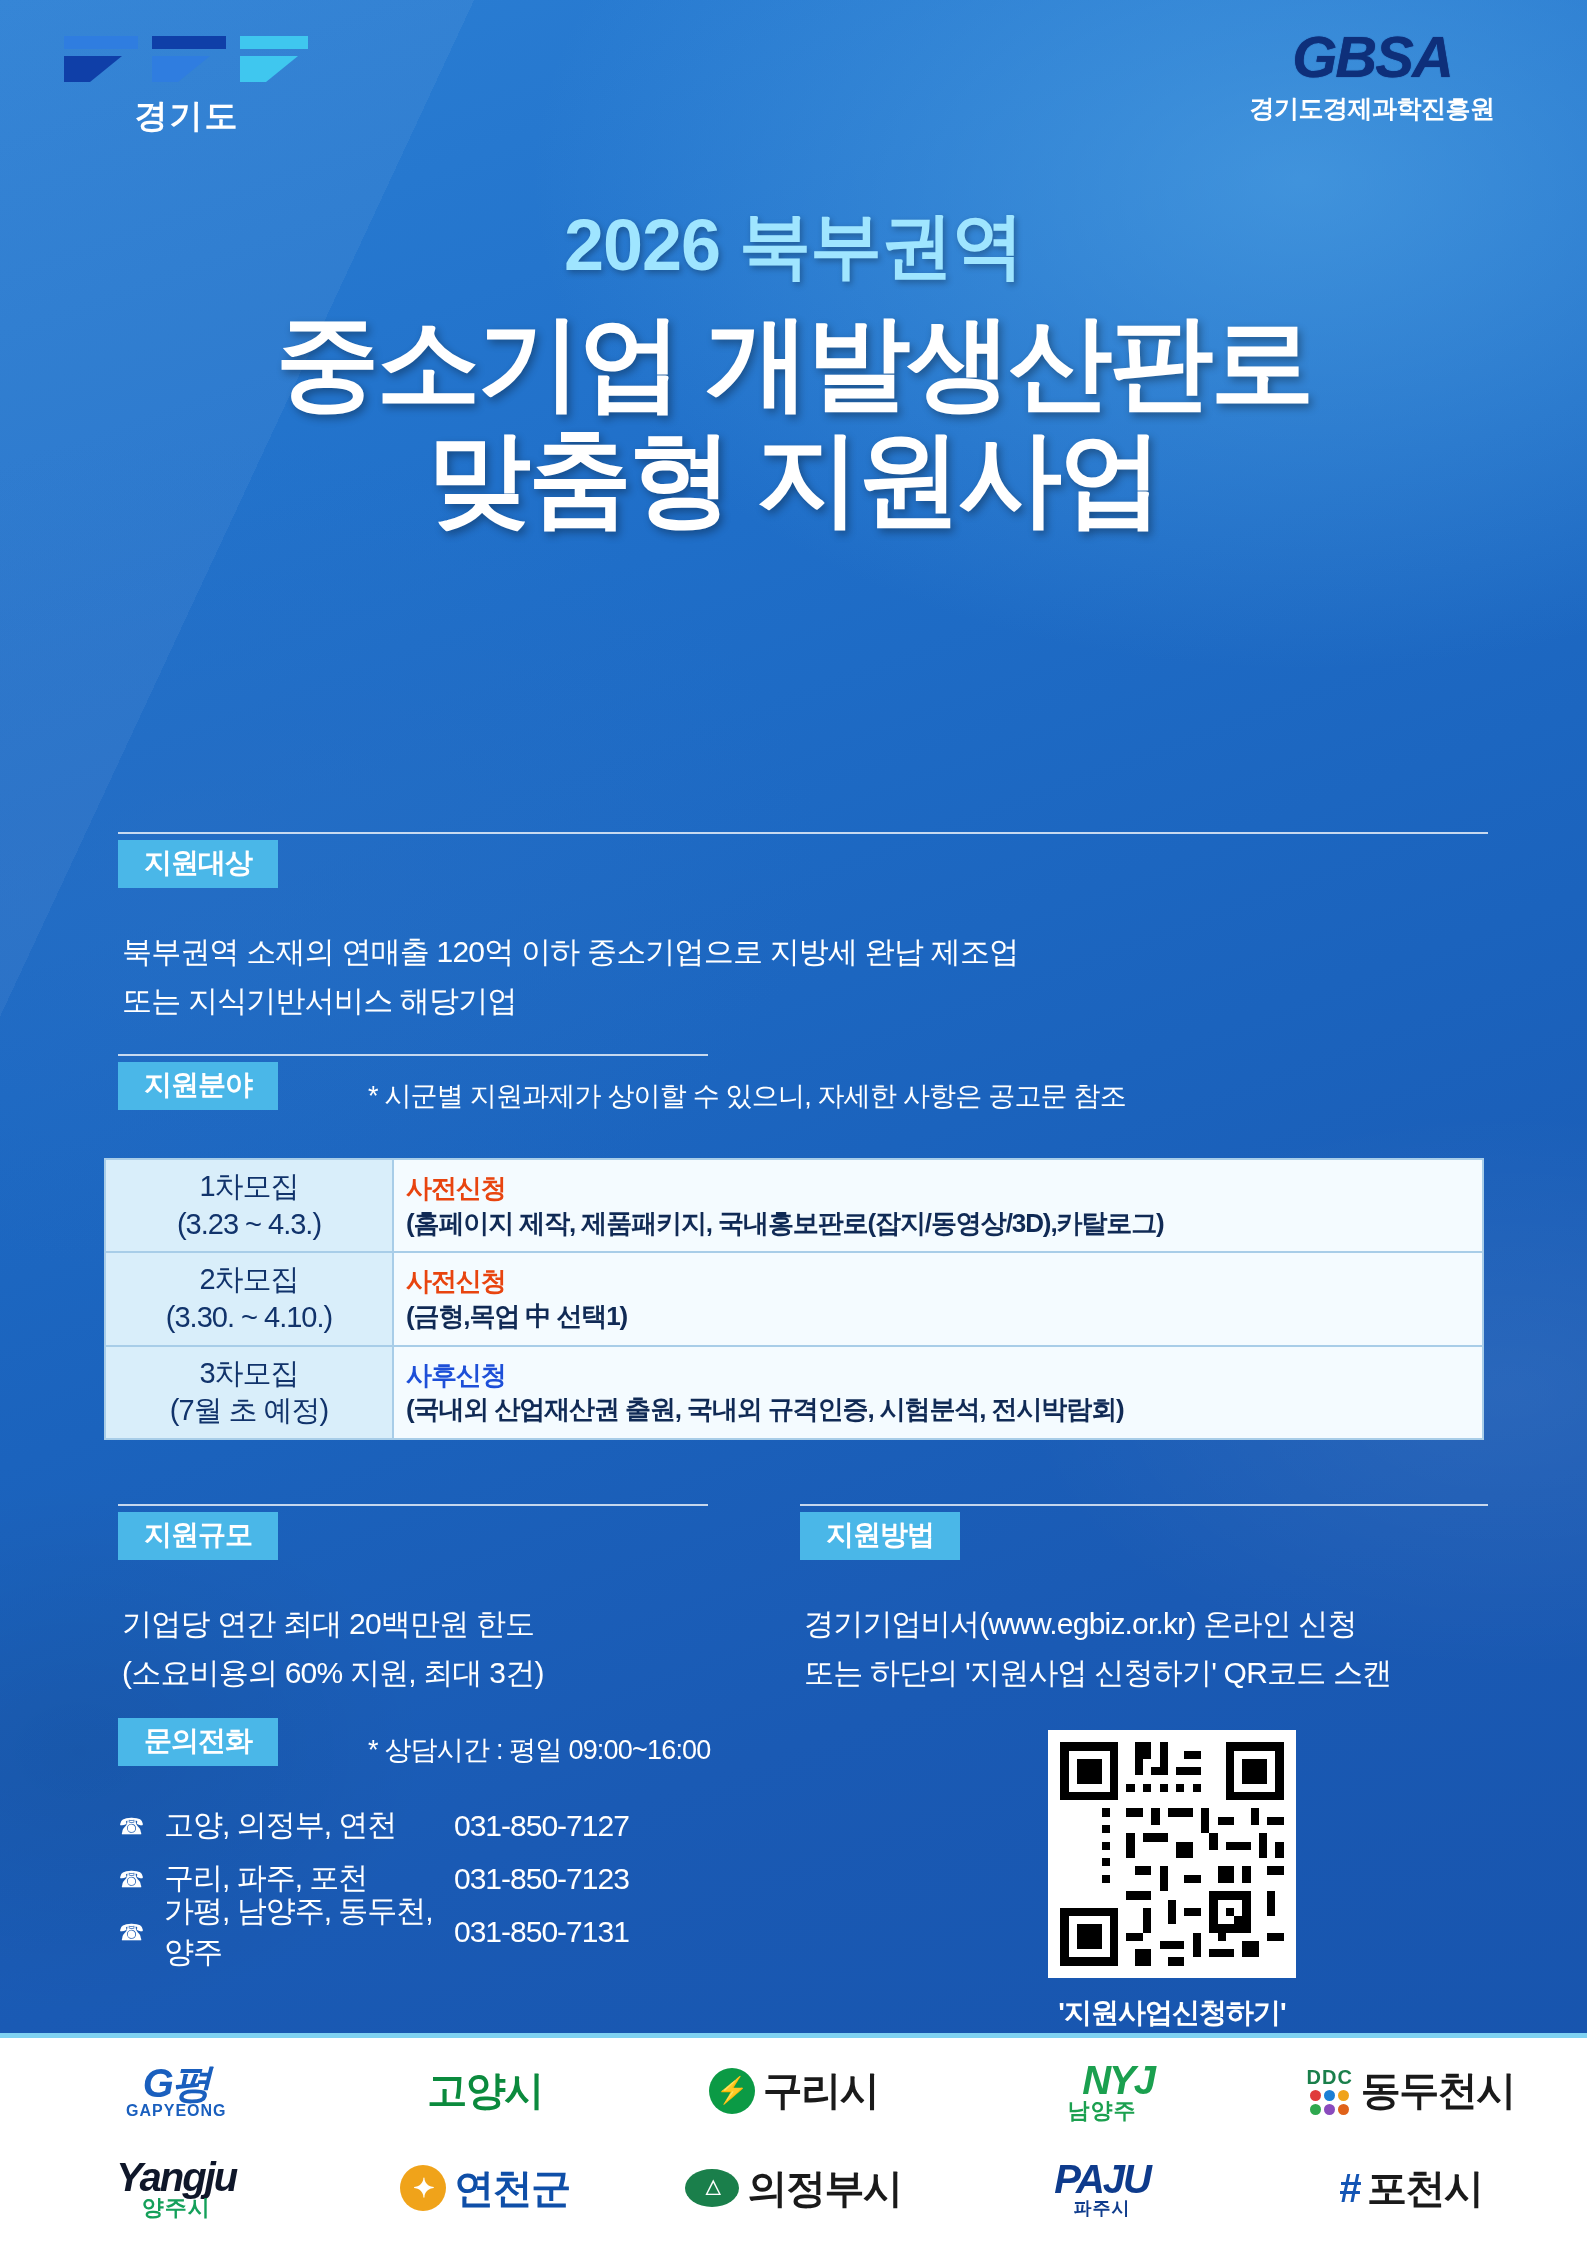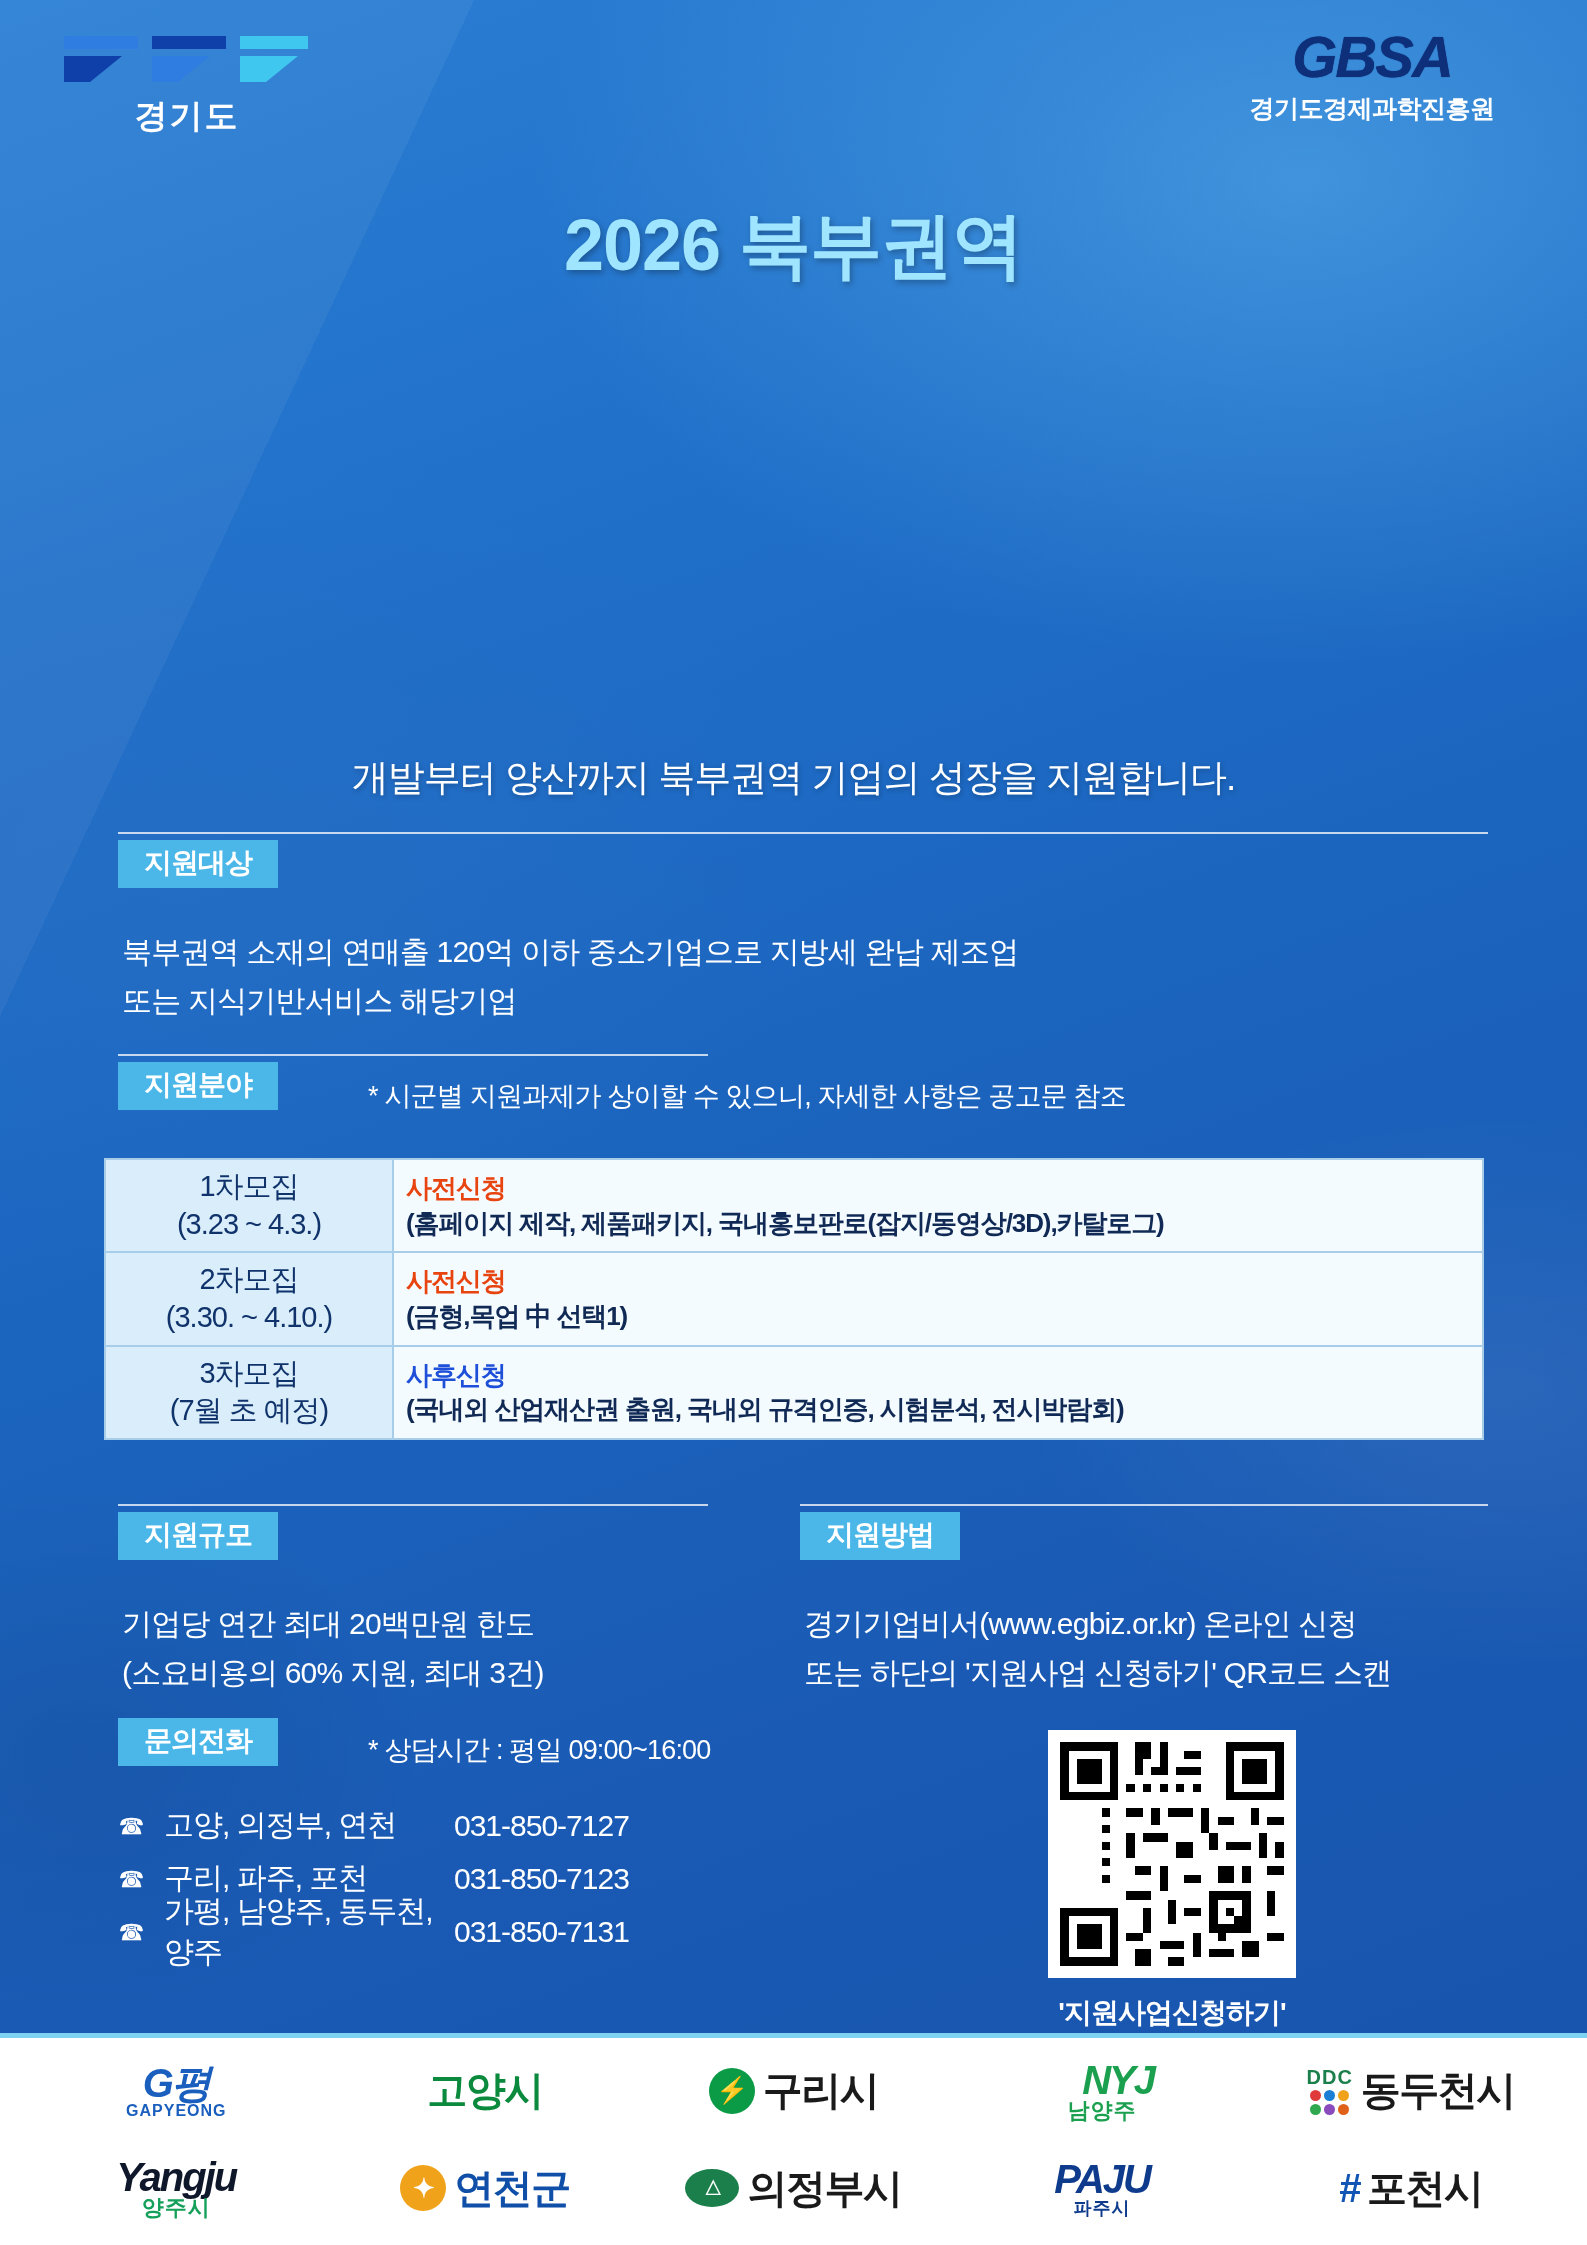--- a/index.html
+++ b/index.html
@@ -284,22 +284,25 @@
     </div>
 
     <div class="gbsa-logo">
       <div class="gbsa-word">GBSA</div>
       <div class="gbsa-sub">경기도경제과학진흥원</div>
     </div>
   </div>
 
   <div class="title-block">
     <div class="t-year">2026 북부권역</div>
-  </div>
-  <div class="t-sub">개발부터 양산까지 북부권역 기업의 성장을 지원합니다.</div>
+    <div class="t-main">
+      <span>중소기업 개발생산판로</span>
+      <span class="l2">맞춤형 지원사업</span>
+    </div>
+  </div>
 
   <div class="chip-row" style="left:118px; top:840px;">
     <span class="chip">지원대상</span>
   </div>
   <div class="chip-rule" style="left:118px; top:832px; width:1370px;"></div>
 
   <div class="body-text" style="left:122px; top:928px; width:1350px;">
     <div>북부권역 소재의 연매출 120억 이하 중소기업으로 지방세 완납 제조업</div>
     <div>또는 지식기반서비스 해당기업</div>
   </div>

